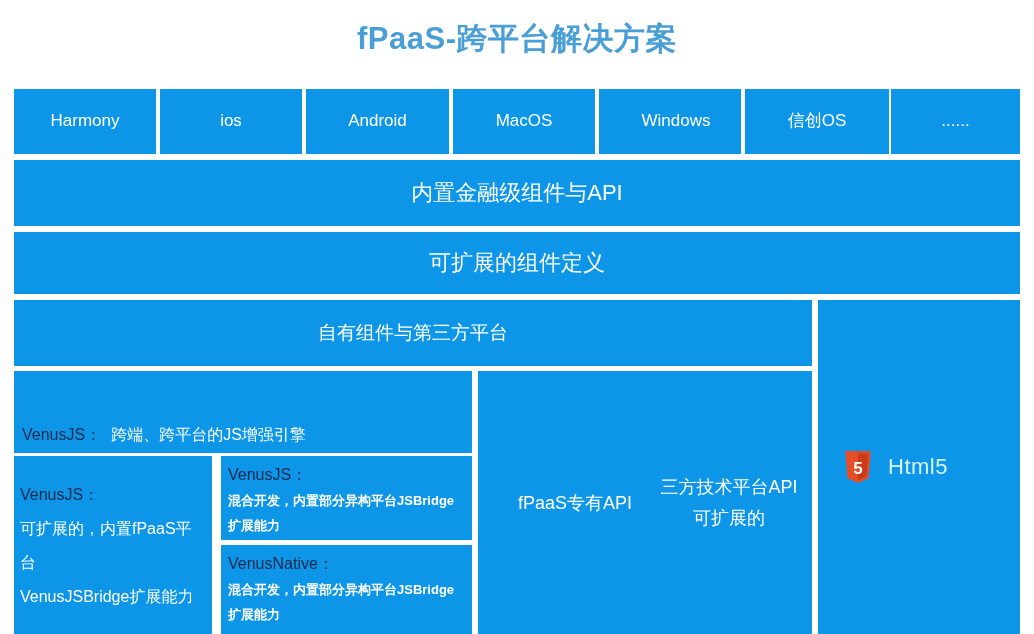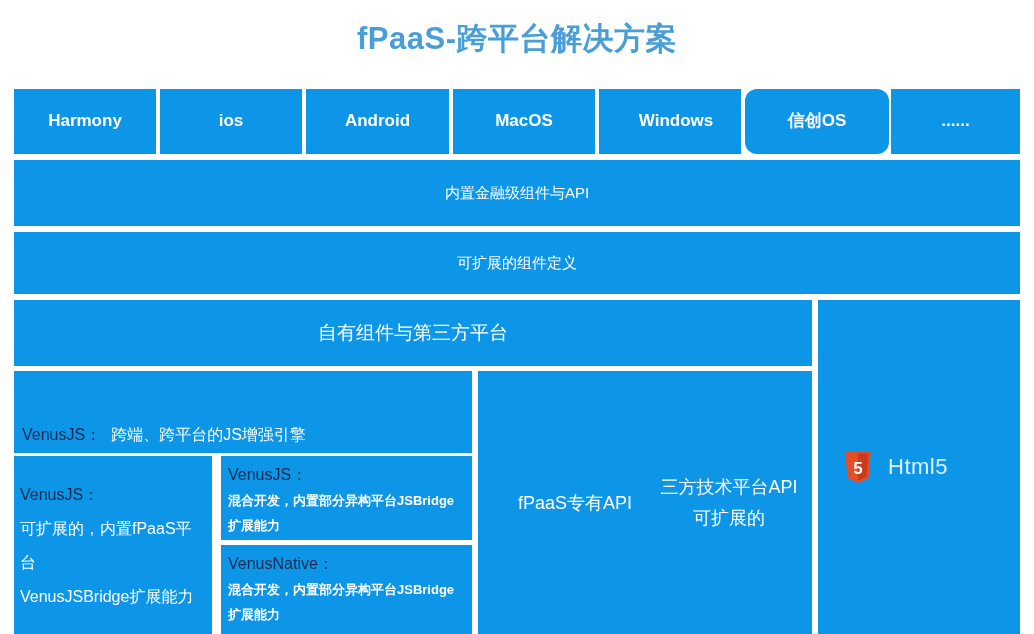--- a/index.html
+++ b/index.html
@@ -42,29 +42,29 @@
     align-items: center;
     justify-content: center;
     text-align: center;
   }
 
   
   .platform {
     top: 89px;
     height: 65px;
     font-size: 17px;
-    font-weight: 700;
+    font-weight: 400;
   }
   .platform .lbl { line-height: 1.2; }
 
   
   .band {
     left: 14px;
     width: 1006px;
-    font-size: 15px;
+    font-size: 22px;
   }
   #band-api   { top: 160px; height: 66px; }
   #band-comp  { top: 232px; height: 62px; }
 
   
   #band-own {
     left: 14px;
     top: 300px;
     width: 798px;
     height: 66px;
@@ -190,21 +190,21 @@
 </div>
 <div class="bx platform center" style="left:306px;width:143px;">
   <span class="lbl">Android</span>
 </div>
 <div class="bx platform center" style="left:453px;width:142px;">
   <span class="lbl">MacOS</span>
 </div>
 <div class="bx platform center" style="left:599px;width:142px;padding-left:12px;">
   <span class="lbl">Windows</span>
 </div>
-<div class="bx platform center" style="left:745px;width:144px;border-radius:12px;">
+<div class="bx platform center" style="left:745px;width:144px;">
   <span class="lbl">信创OS</span>
 </div>
 <div class="bx platform center" style="left:891px;width:129px;">
   <span class="lbl">......</span>
 </div>
 
 <div class="bx band center" id="band-api">
   <span>内置金融级组件与API</span>
 </div>
 

